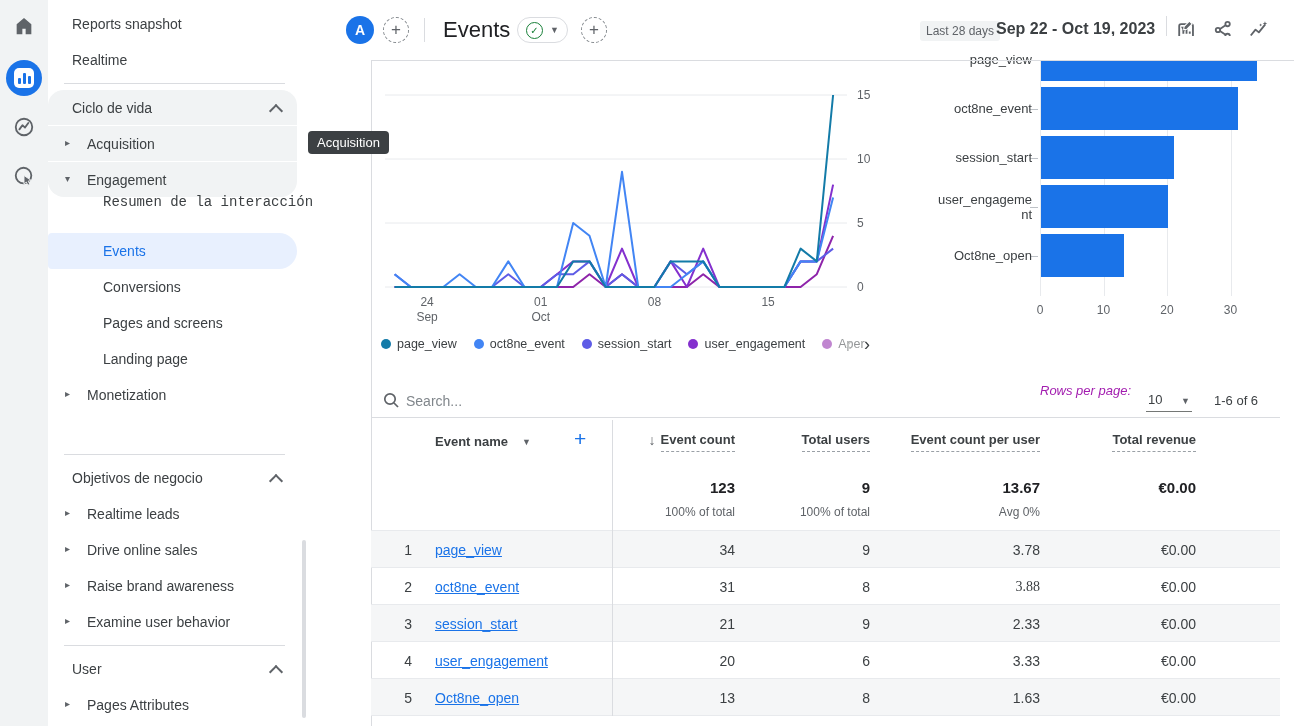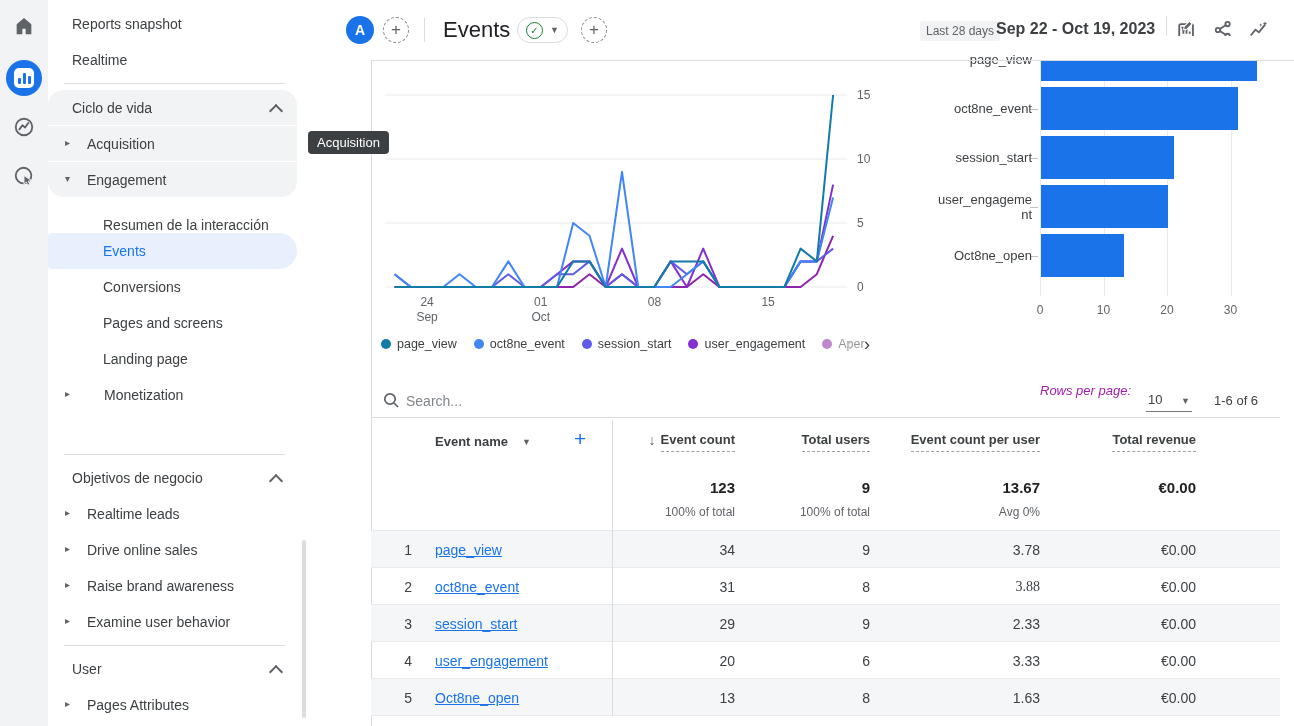--- a/index.html
+++ b/index.html
@@ -125,38 +125,38 @@
       <span class="chev-up"></span>
     </div>
     <div class="sb-item" style="top: 125px; background: rgb(241, 243, 244); border-top: 1px solid rgb(255, 255, 255);">
       <span class="tri">▸</span>
       <span class="lbl" style="left: 39px;">Acquisition</span>
     </div>
     <div class="sb-item" style="top: 161px; background: rgb(241, 243, 244); border-top: 1px solid rgb(255, 255, 255); border-radius: 0px 0px 16px 16px;">
       <span class="tri">▾</span>
       <span class="lbl" style="left: 39px;">Engagement</span>
     </div>
-    <div class="sb-item" style="top: 207px;">
+    <div class="sb-item" style="top: 184px; font-family: Liberation Mono, monospace;">
       <span class="lbl" style="left: 55px;">Resumen de la interacción</span>
     </div>
     <div class="sb-item" style="top: 233px; background: rgb(232, 240, 254); border-radius: 4px 18px 18px 4px; color: rgb(26, 115, 232);">
       <span class="lbl" style="left: 55px;">Events</span>
     </div>
     <div class="sb-item" style="top: 269px;">
       <span class="lbl" style="left: 55px;">Conversions</span>
     </div>
     <div class="sb-item" style="top: 341px;">
       <span class="lbl" style="left: 55px;">Landing page</span>
     </div>
     <div class="sb-item" style="top: 305px;">
       <span class="lbl" style="left: 55px;">Pages and screens</span>
     </div>
     <div class="sb-item" style="top: 377px;">
       <span class="tri">▸</span>
-      <span class="lbl" style="left: 56px;">Monetization</span>
+      <span class="lbl" style="left: 39px;">Monetization</span>
     </div>
     <div class="sb-divider" style="top: 454px;"></div>
     <div class="sb-item" style="top: 460px;">
       <span class="lbl" style="left: 24px;">Objetivos de negocio</span>
       <span class="chev-up"></span>
     </div>
     <div class="sb-item" style="top: 496px;">
       <span class="tri">▸</span>
       <span class="lbl" style="left: 39px;">Realtime leads</span>
     </div>
@@ -357,21 +357,21 @@
       <span class="idx">2</span>
       <span class="lnk">oct8ne_event</span>
       <span class="val" style="right: 545px;">31</span>
       <span class="val" style="right: 410px;">8</span>
       <span class="val" style="right: 240px; font-family: Liberation Serif, serif;">3.88</span>
       <span class="val" style="right: 84px;">€0.00</span>
     </div>
     <div class="trow" style="top: 604px; background: rgb(245, 246, 247);">
       <span class="idx">3</span>
       <span class="lnk">session_start</span>
-      <span class="val" style="right: 545px;">29</span>
+      <span class="val" style="right: 545px;">21</span>
       <span class="val" style="right: 410px;">9</span>
       <span class="val" style="right: 240px;">2.33</span>
       <span class="val" style="right: 84px;">€0.00</span>
     </div>
     <div class="trow" style="top: 641px;">
       <span class="idx">4</span>
       <span class="lnk">user_engagement</span>
       <span class="val" style="right: 545px;">20</span>
       <span class="val" style="right: 410px;">6</span>
       <span class="val" style="right: 240px;">3.33</span>

